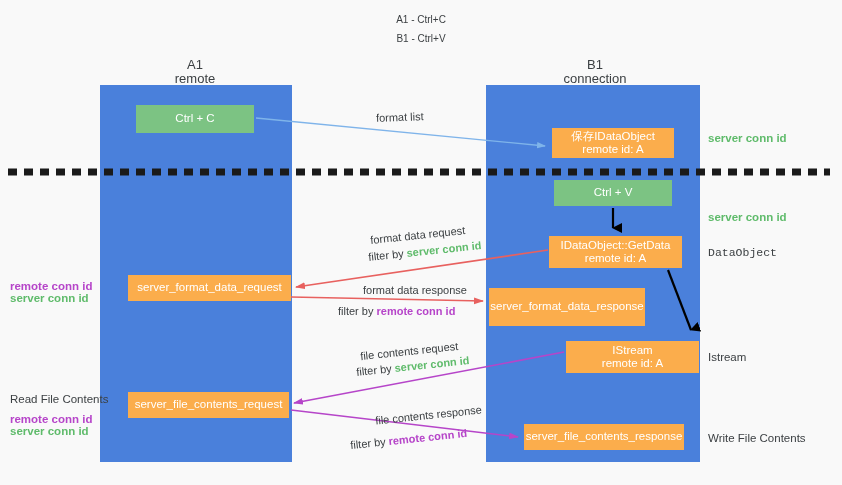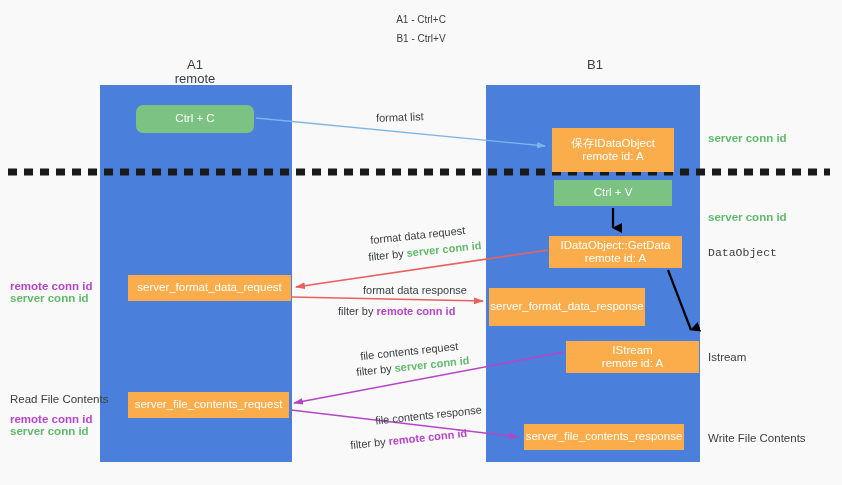--- a/index.html
+++ b/index.html
@@ -29,23 +29,23 @@
   #overlay{left:0;top:0;width:842px;height:485px;}
   
   .box{
     position:absolute;display:flex;flex-direction:column;
     align-items:center;justify-content:center;
     color:#ffffff;font-size:11.5px;line-height:13.5px;text-align:center;
     box-sizing:border-box;padding:3px 6px;
   }
   .green{background:#7cc383;}
   .orange{background:#fbad4c;}
-  #box-ctrlc{left:136px;top:105px;width:118px;height:28px;border-radius:7px;}
+  #box-ctrlc{left:136px;top:105px;width:118px;height:28px;}
   #box-ctrlv{left:554px;top:180px;width:118px;height:26px;}
-  #box-save-idataobject{left:552px;top:128px;width:122px;height:44px;}
+  #box-save-idataobject{left:552px;top:128px;width:122px;height:30px;}
   #box-getdata{left:549px;top:236px;width:133px;height:32px;}
   #box-istream{left:566px;top:341px;width:133px;height:32px;}
   #box-fmt-req{left:128px;top:275px;width:163px;height:26px;}
   #box-fmt-resp{left:489px;top:288px;width:156px;height:38px;}
   #box-file-req{left:128px;top:392px;width:161px;height:26px;}
   #box-file-resp{left:524px;top:424px;width:160px;height:26px;}
   
   .edge-label{
     position:absolute;font-size:11px;line-height:15px;color:#3c4043;
     white-space:nowrap;
@@ -84,20 +84,21 @@
   <div>A1 - Ctrl+C</div>
   <div>B1 - Ctrl+V</div>
 </div>
 
 <div class="abs col-head" id="head-a1">
   <div>A1</div>
   <div>remote</div>
 </div>
 <div class="abs col-head" id="head-b1">
   <div>B1</div>
+  <div>connection</div>
 </div>
 
 <div class="abs lane" id="lane-a1"></div>
 <div class="abs lane" id="lane-b1"></div>
 
 <svg class="abs" id="overlay" viewBox="0 0 842 485" xmlns="http://www.w3.org/2000/svg">
   <defs>
     <marker id="ah-blue" markerWidth="9" markerHeight="9" refX="8" refY="3.2" orient="auto" markerUnits="userSpaceOnUse">
       <path d="M0,0 L9,3.2 L0,6.4 z" fill="#7fb4ea"></path>
     </marker>

